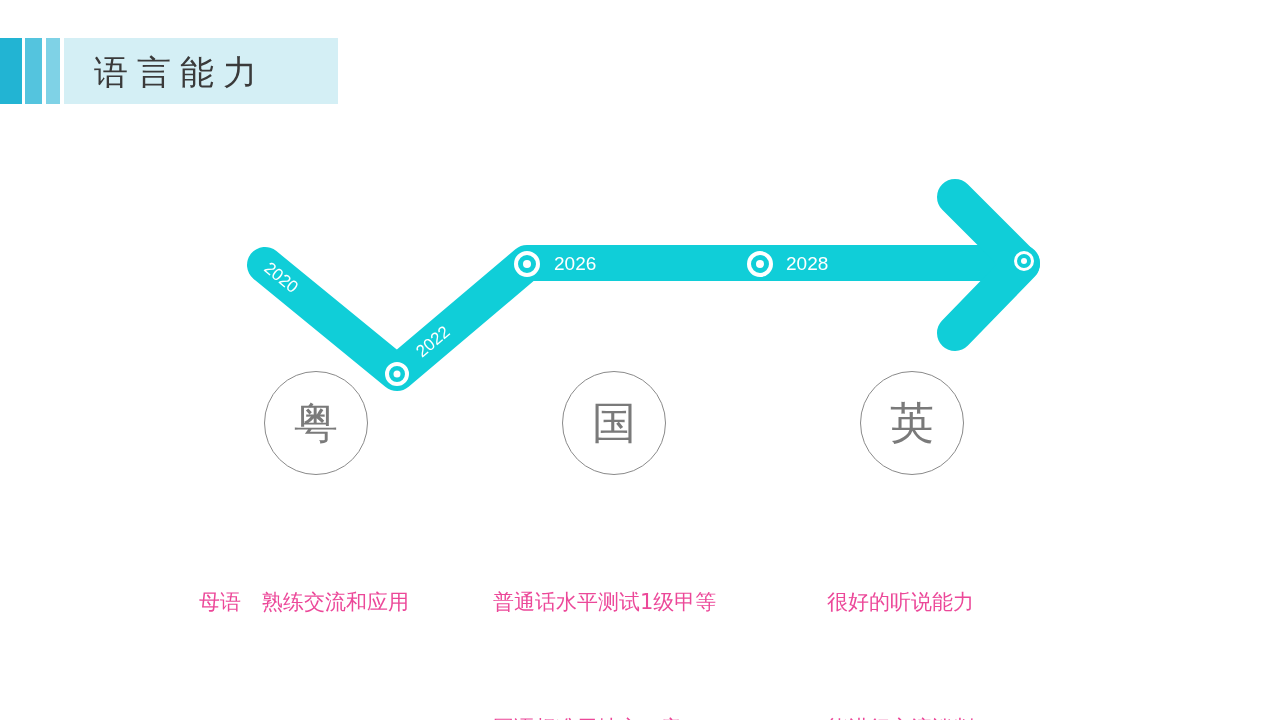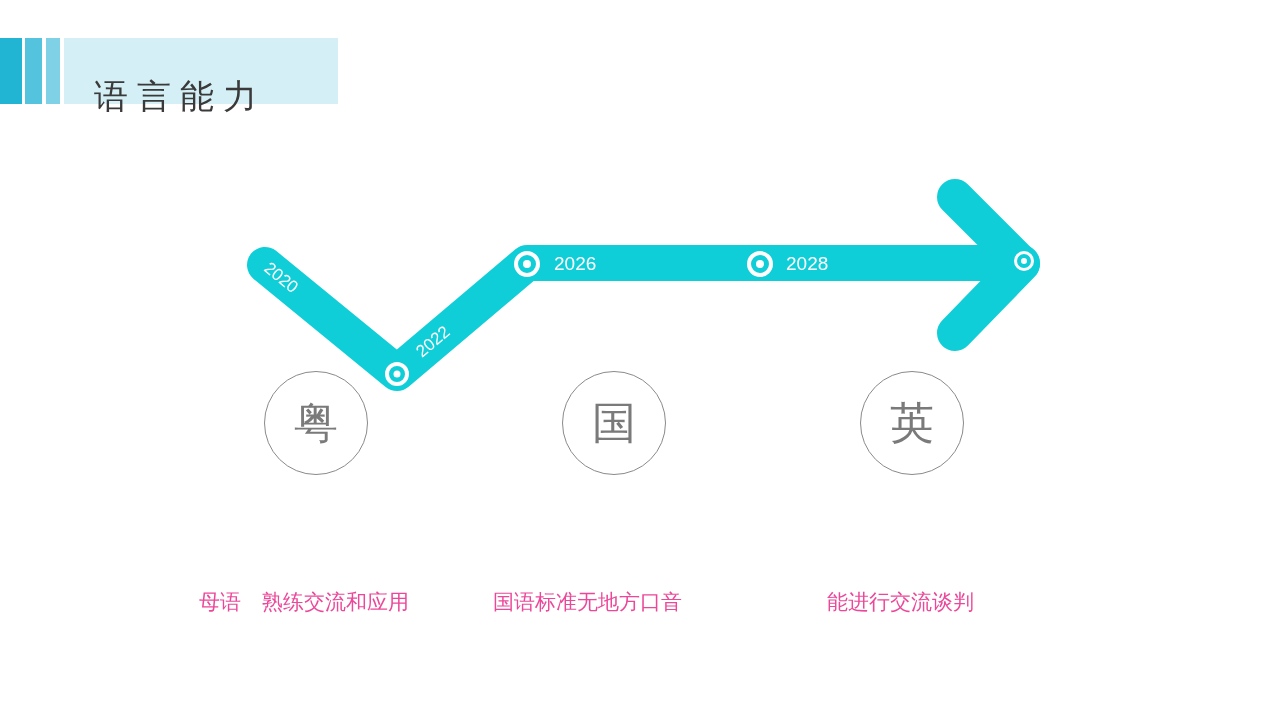--- a/index.html
+++ b/index.html
@@ -1,20 +1,20 @@
 <!DOCTYPE html>
 <html><head>
 <meta charset="utf-8">
 <style>
   html, body { margin:0; padding:0; }
   body { width:1280px; height:720px; background:#ffffff; position:relative; overflow:hidden;
          font-family:"DejaVu Sans", "Liberation Sans", sans-serif; }
   .hdr-bar { position:absolute; top:38px; height:66px; }
   .hdr-title { position:absolute; left:64px; top:38px; width:274px; height:66px; background:#d4eff5; }
-  .hdr-title span { position:absolute; left:30px; top:12px; font-size:34px; letter-spacing:9px; color:#3a3a3a;margin-top:24px; }
+  .hdr-title span { position:absolute; left:30px; top:12px; font-size:34px; letter-spacing:9px; color:#3a3a3a; }
   svg.timeline { position:absolute; left:0; top:0; }
   .circle { position:absolute; width:104px; height:104px; border:1px solid #8a8a8a; border-radius:50%;
             box-sizing:border-box; display:flex; align-items:center; justify-content:center; }
   .circle span { font-size:44px; color:#7a7a7a; }
   .desc { position:absolute; font-size:21px; color:#ec4899; line-height:42px; white-space:pre; }
 </style>
 </head>
 <body>
 
 <div class="hdr-bar" style="left:0;width:22px;background:#22b4d3;"></div>
@@ -60,17 +60,19 @@
   <span>国</span>
 </div>
 <div class="circle" style="left:860px;top:371px;">
   <span>英</span>
 </div>
 
 <div class="desc" style="left:199px;top:497px;">
   <div>母语　熟练交流和应用</div>
 </div>
 <div class="desc" style="left:493px;top:497px;">
+  <div>普通话水平测试1级甲等</div>
   <div>国语标准无地方口音</div>
 </div>
 <div class="desc" style="left:827px;top:497px;">
+  <div>很好的听说能力</div>
   <div>能进行交流谈判</div>
 </div>
 
 </body></html>

